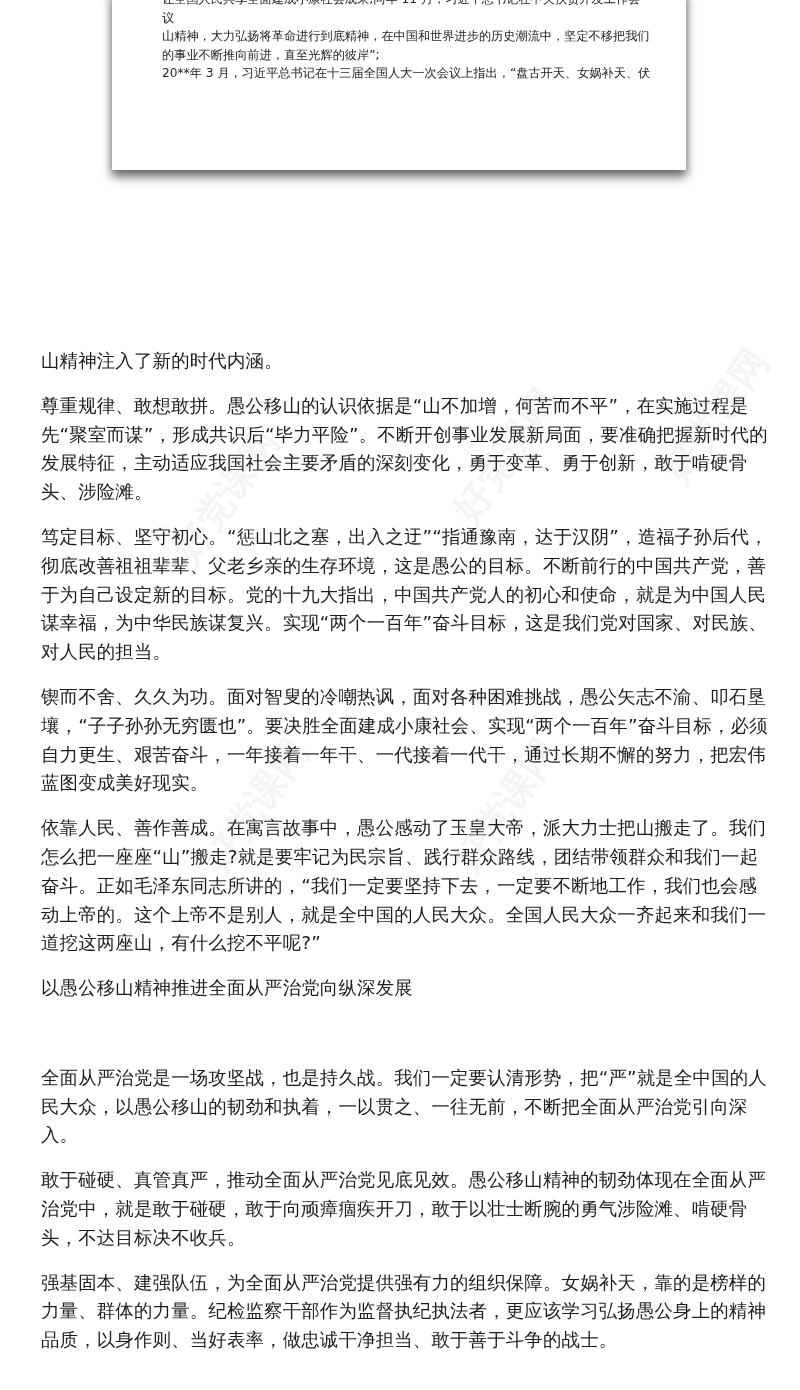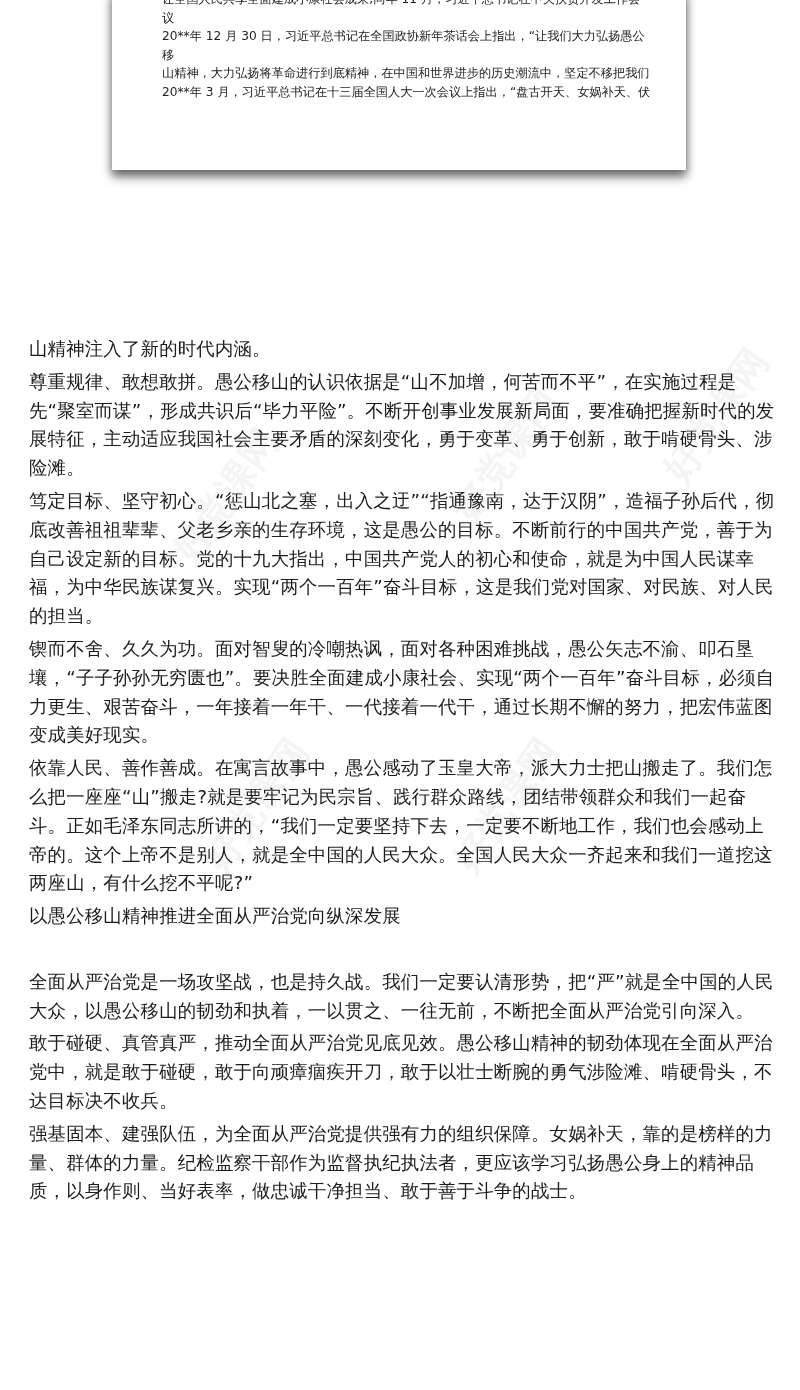--- a/index.html
+++ b/index.html
@@ -36,40 +36,40 @@
   .doc {
     position: absolute;
     left: 25px;
     top: 331px;
     width: 760px;
     font-size: 18.4px;
     line-height: 28.8px;
     color: #1c1c1c;
     letter-spacing: 0.2px;
   }
-  .doc p { margin: 4px; }
+  .doc p { margin: 16px; }
   .doc p.blank { height: 28.8px; }
   .watermark {
     position: absolute;
     font-size: 38px;
     color: rgba(120,120,120,0.08);
     transform: rotate(-55deg);
     white-space: nowrap;
     pointer-events: none;
     font-weight: bold;
   }
 </style>
 </head>
 <body>
 
 <div class="card-wrap">
   <div class="card-text">
     <p>让全国人民共享全面建成小康社会成果;同年 11 月，习近平总书记在中央扶贫开发工作会议</p>
-    <p>20**年 12 月 30 日，习近平总书记在全国政协新年茶话会上指出，“让我们大力弘扬愚公移</p>
     <p>山精神，大力弘扬将革命进行到底精神，在中国和世界进步的历史潮流中，坚定不移把我们</p>
+    <p>的事业不断推向前进，直至光辉的彼岸”;</p>
     <p>20**年 3 月，习近平总书记在十三届全国人大一次会议上指出，“盘古开天、女娲补天、伏</p>
 
   </div>
 </div>
 
 <div class="watermark" style="left:150px; top:470px;">好党课网</div>
 <div class="watermark" style="left:430px; top:430px;">好党课网</div>
 <div class="watermark" style="left:640px; top:390px;">好党课网</div>
 <div class="watermark" style="left:180px; top:780px;">好党课网</div>
 <div class="watermark" style="left:430px; top:780px;">好党课网</div>

